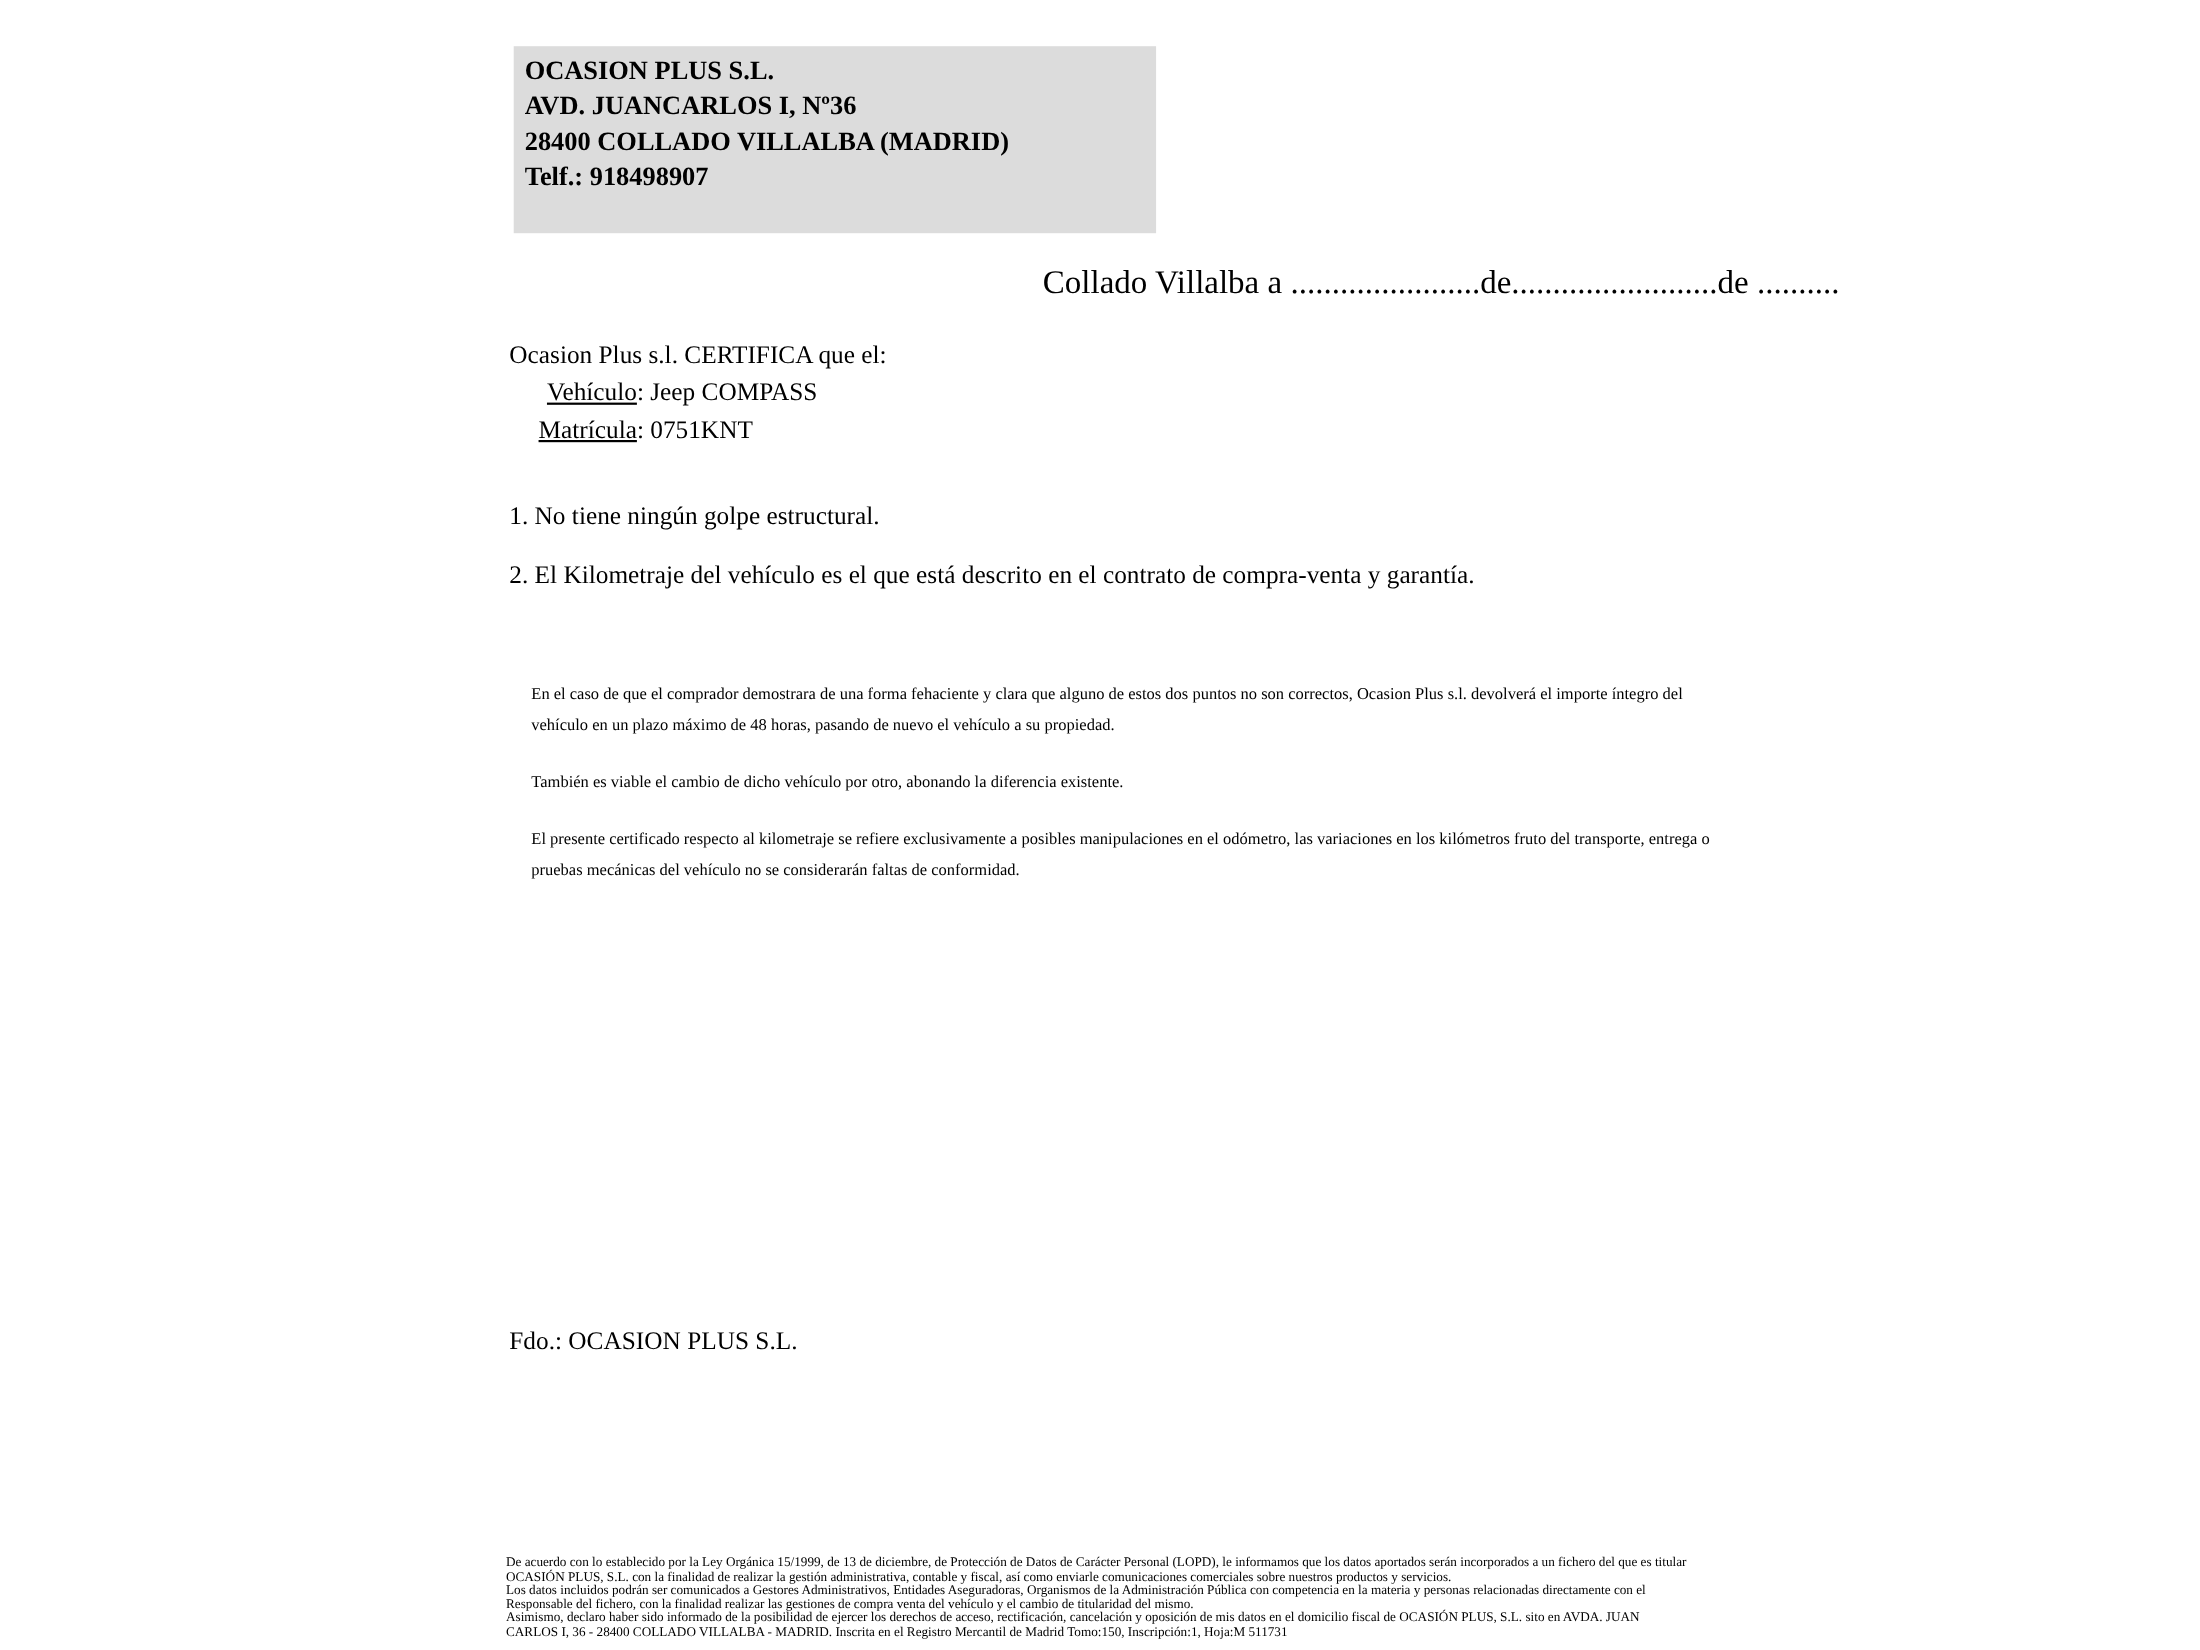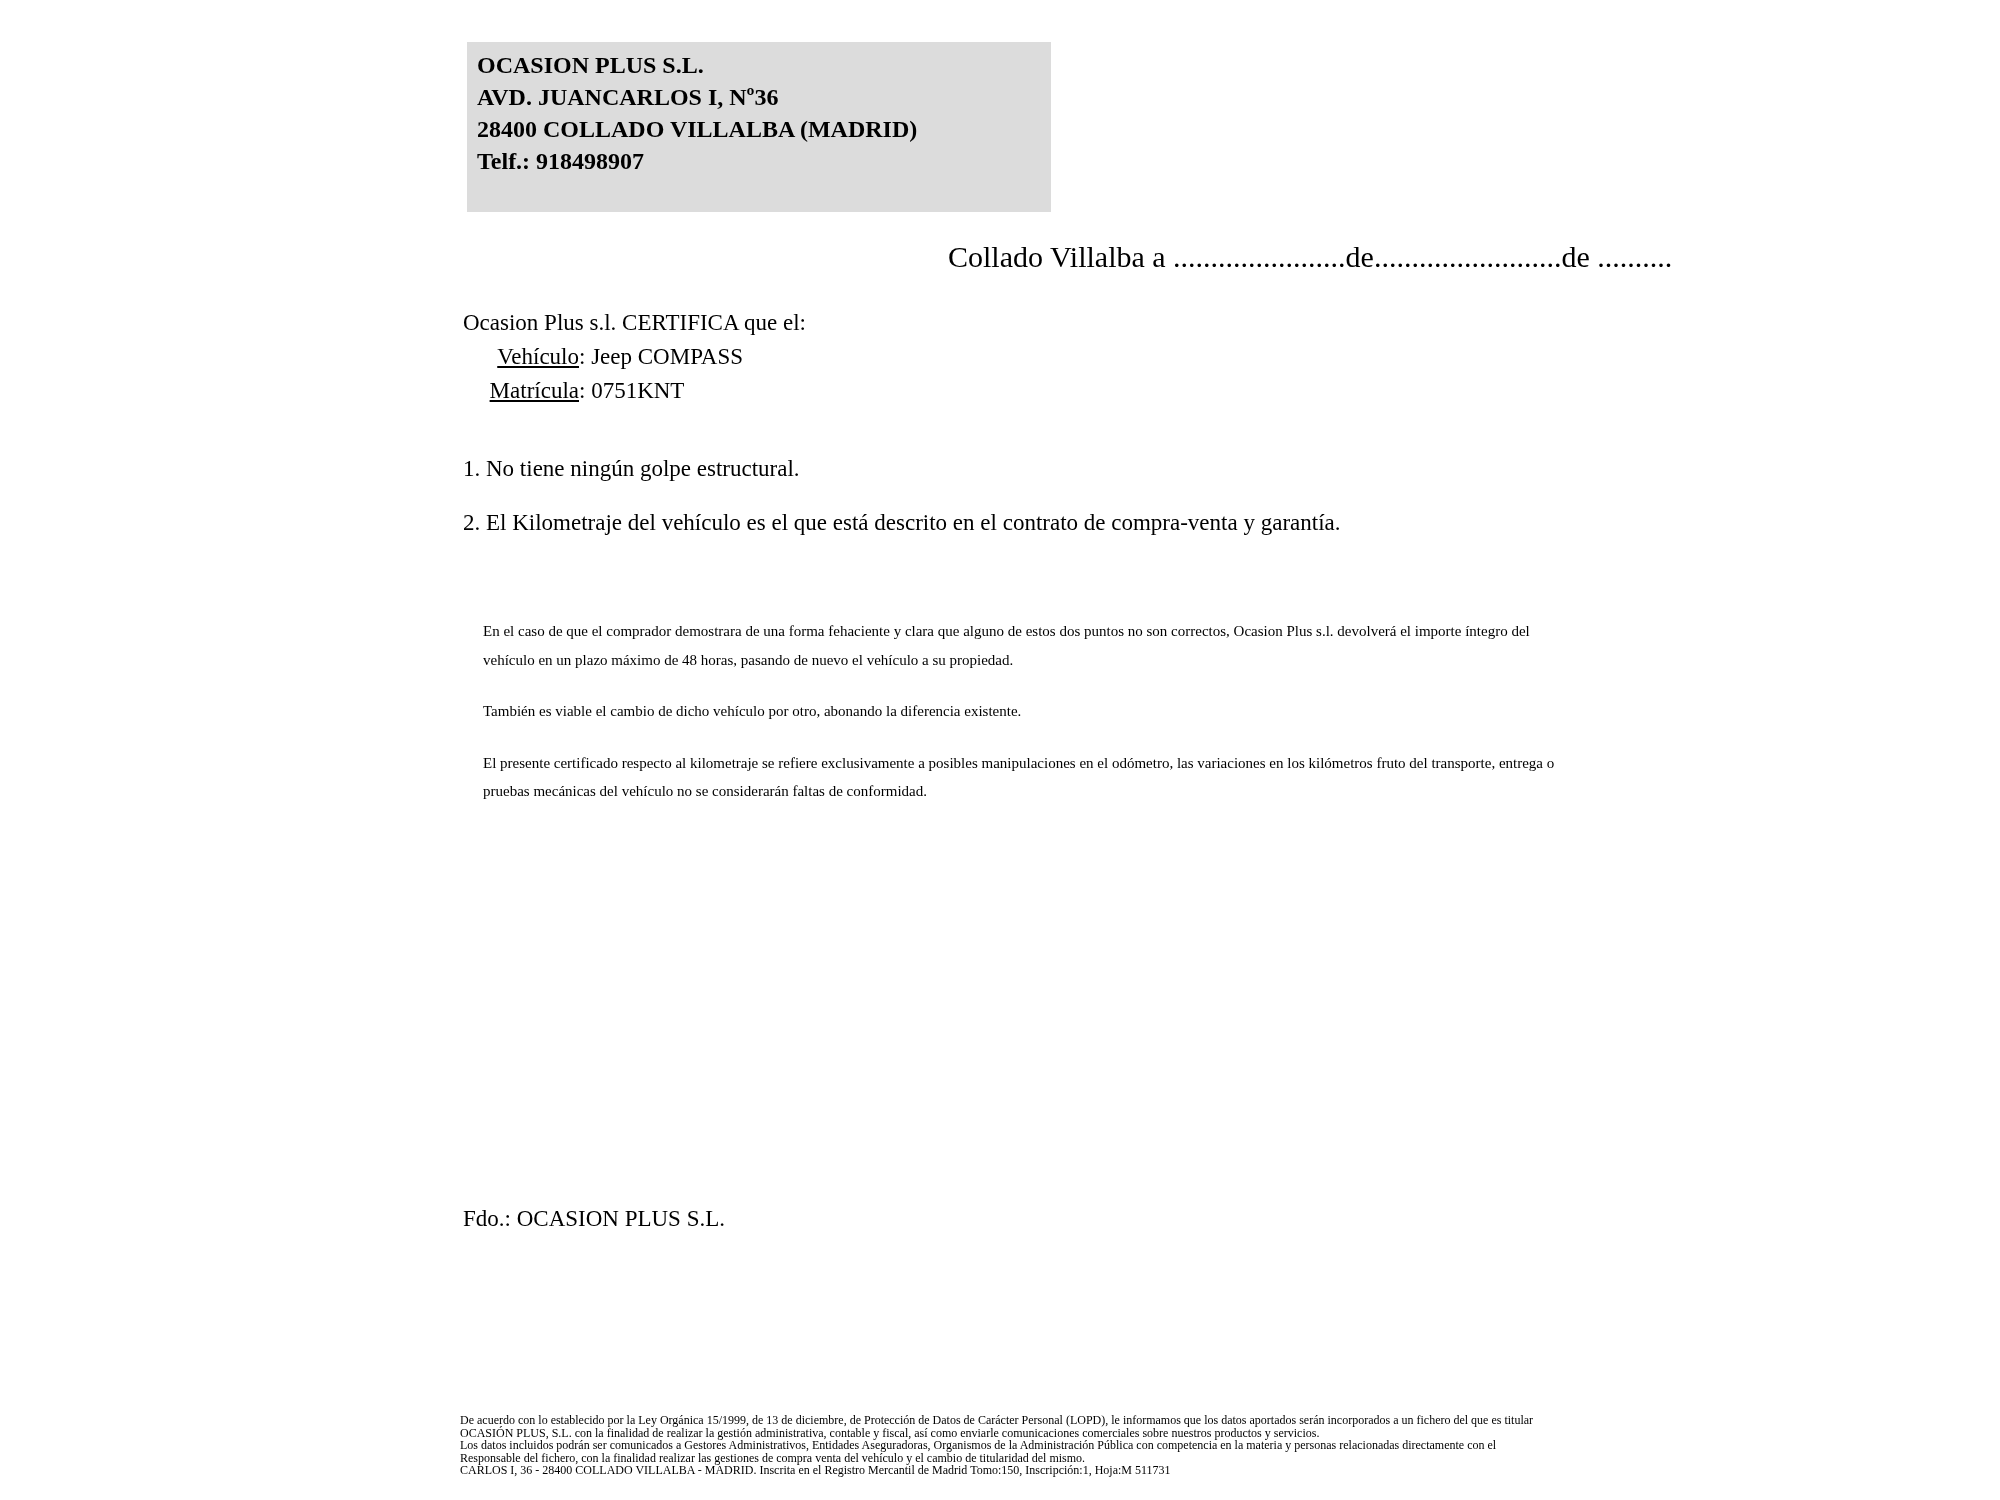--- a/index.html
+++ b/index.html
@@ -127,16 +127,17 @@
     <p>El presente certificado respecto al kilometraje se refiere exclusivamente a posibles manipulaciones en el odómetro, las variaciones en los kilómetros fruto del transporte, entrega o pruebas mecánicas del vehículo no se considerarán faltas de conformidad.</p>
   </div>
 
   <div class="signature">Fdo.: OCASION PLUS S.L.</div>
 
   <div class="legal">
     <div class="lline">De acuerdo con lo establecido por la Ley Orgánica 15/1999, de 13 de diciembre, de Protección de Datos de Carácter Personal (LOPD), le informamos que los datos aportados serán incorporados a un fichero del que es titular</div>
     <div class="lline">OCASIÓN PLUS, S.L. con la finalidad de realizar la gestión administrativa, contable y fiscal, así como enviarle comunicaciones comerciales sobre nuestros productos y servicios.</div>
     <div class="lline">Los datos incluidos podrán ser comunicados a Gestores Administrativos, Entidades Aseguradoras, Organismos de la Administración Pública con competencia en la materia y personas relacionadas directamente con el</div>
     <div class="lline">Responsable del fichero, con la finalidad realizar las gestiones de compra venta del vehículo y el cambio de titularidad del mismo.</div>
+    <div class="lline">Asimismo, declaro haber sido informado de la posibilidad de ejercer los derechos de acceso, rectificación, cancelación y oposición de mis datos en el domicilio fiscal de OCASIÓN PLUS, S.L. sito en AVDA. JUAN</div>
     <div class="lline">CARLOS I, 36 - 28400 COLLADO VILLALBA - MADRID. Inscrita en el Registro Mercantil de Madrid Tomo:150, Inscripción:1, Hoja:M 511731</div>
   </div>
 
 </div>
 
 </body></html>

